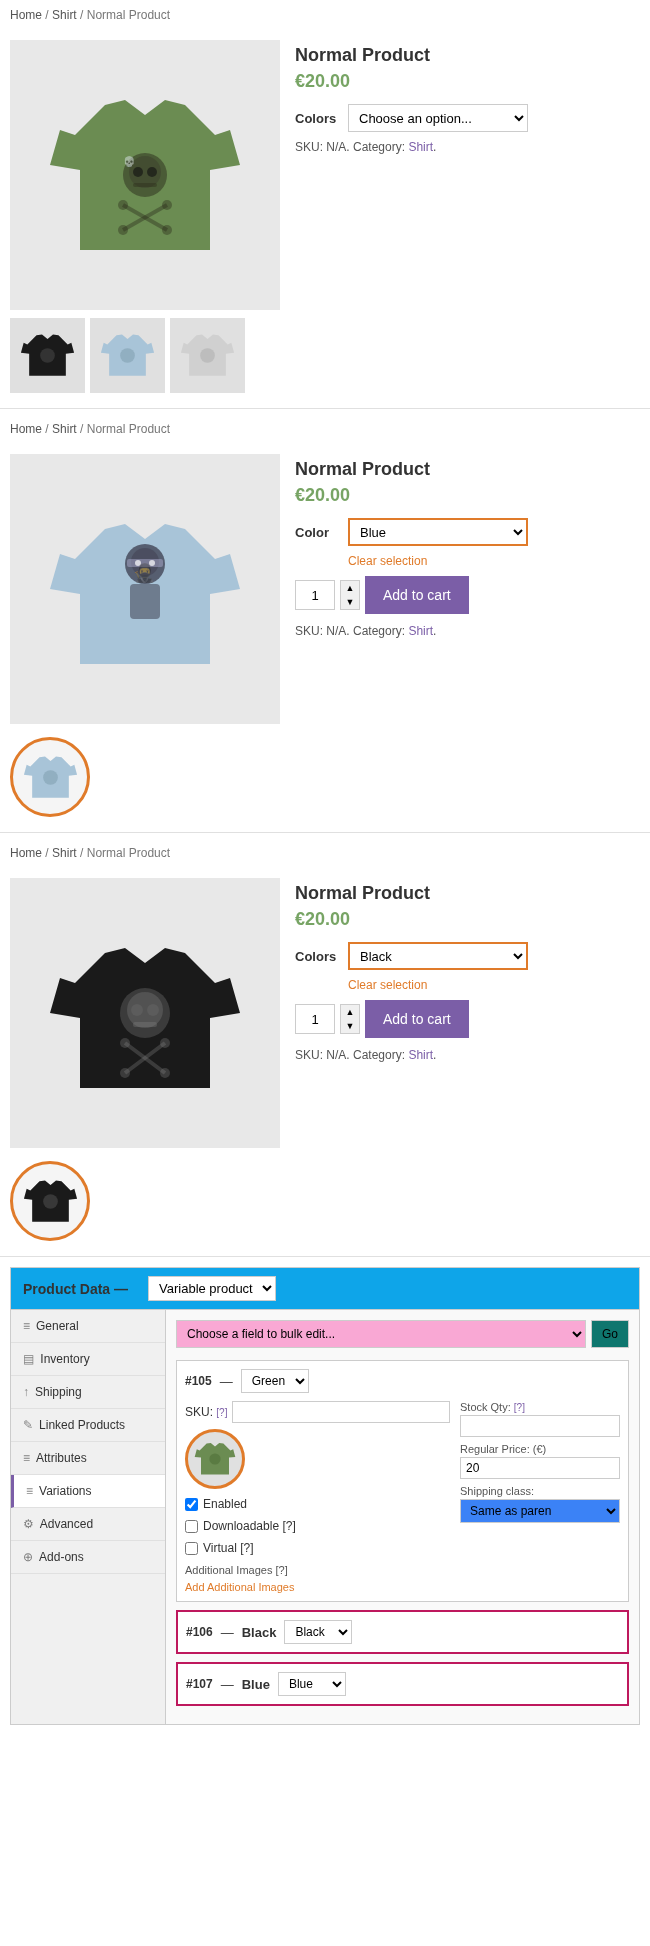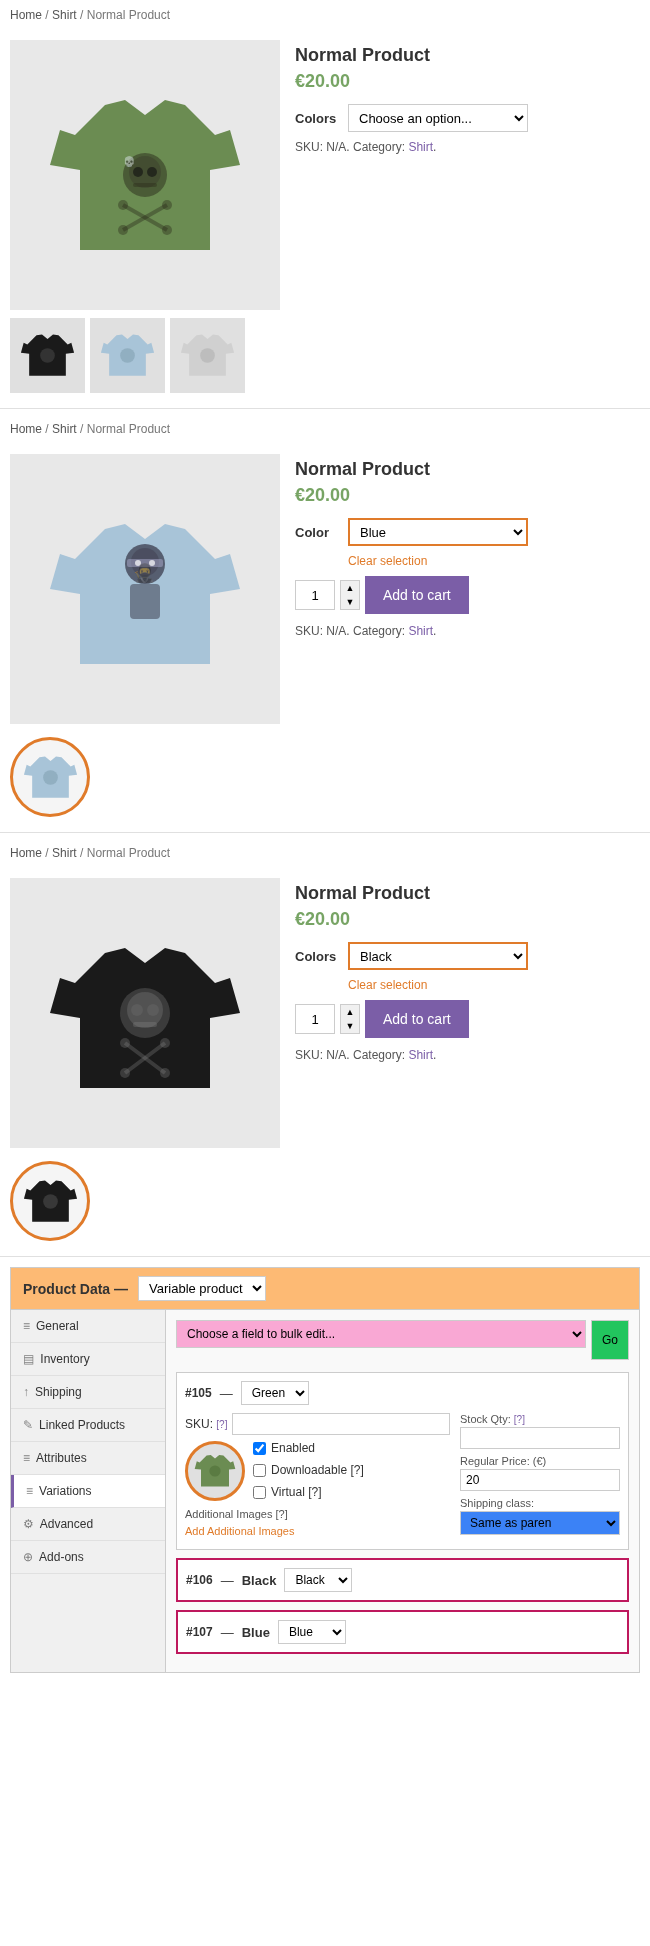--- a/index.html
+++ b/index.html
@@ -44,38 +44,38 @@
     
     .thumbnail-circle-wrapper { position: relative; display: inline-block; margin-top: 5px; }
     .circle-highlight { width: 80px; height: 80px; border: 3px solid #e07b2a; border-radius: 50%; display: flex; align-items: center; justify-content: center; background: #f5f5f5; overflow: hidden; }
     .circle-highlight svg { width: 55px; height: 55px; }
 
     
     .section-divider { height: 1px; background: #e0e0e0; margin: 5px 0; }
 
     
     .product-data-panel { border: 1px solid #ccc; margin: 10px; background: #f9f9f9; }
-    .product-data-header { display: flex; align-items: center; padding: 8px 12px; background: #fdba74; border-bottom: 1px solid #ccc; gap: 10px; }
+    .product-data-header { display: flex; align-items: center; padding: 8px 12px; background: #0ea5e9; border-bottom: 1px solid #ccc; gap: 20px; }
     .product-data-title { font-weight: bold; font-size: 14px; }
     .product-data-header select { border: 1px solid #ccc; padding: 3px 6px; font-size: 13px; background: #fff; }
     .product-data-body { display: flex; }
 
     
     .pd-sidebar { width: 155px; background: #f0f0f0; border-right: 1px solid #ccc; }
     .pd-sidebar-item { padding: 9px 12px; display: flex; align-items: center; gap: 6px; cursor: pointer; font-size: 12px; border-bottom: 1px solid #e0e0e0; color: #333; }
     .pd-sidebar-item.active { background: #fff; border-left: 3px solid #7b5ea7; }
     .sidebar-icon { font-size: 12px; opacity: 0.6; }
 
     
     .pd-main { flex: 1; padding: 10px; }
 
     
     .bulk-edit-row { display: flex; gap: 5px; margin-bottom: 12px; }
     .bulk-edit-select { flex: 1; border: 1px solid #ccc; padding: 4px 6px; font-size: 12px; background: #f9a8d4; height: 28px; }
-    .go-btn { background: #22c55e; border: 1px solid #ccc; padding: 4px 10px; font-size: 12px; cursor: pointer; height: 40px; }
+    .go-btn { background: #0f766e; border: 1px solid #ccc; padding: 4px 10px; font-size: 12px; cursor: pointer; height: 28px; }
 
     
     .variation-block { border: 1px solid #ccc; background: #fff; margin-bottom: 8px; padding: 8px; }
     .variation-header { display: flex; align-items: center; gap: 8px; margin-bottom: 8px; }
     .variation-id { font-weight: bold; font-size: 12px; }
     .variation-header select { border: 1px solid #ccc; padding: 3px 6px; font-size: 12px; background: #fff; }
 
     .variation-body { display: flex; gap: 10px; }
     .variation-left { flex: 1; }
     .variation-right { width: 160px; }
@@ -379,21 +379,21 @@
             <option>Blue</option>
           </select>
         </div>
         <div class="variation-body">
           <div class="variation-left">
             <div class="sku-row">
               <span class="sku-label">SKU: <span class="help-link">[?]</span></span>
               <input type="text" class="sku-input" style="">
             </div>
             <div class="additional-images-area">
-              <div style="display:flex; gap:8px; align-items:flex-start;">
+              <div style="display:flex; gap:8px; align-items:flex-start;flex-direction:column;">
                 <div class="circled-image-wrapper">
                   <div class="circled-image">
                     <svg viewBox="0 0 60 60" xmlns="http://www.w3.org/2000/svg">
                       <polygon class="tshirt-green" points="18,8 8,18 4,16 1,27 10,28 10,52 50,52 50,28 59,27 56,16 52,18 42,8 36,7 30,12 24,7"></polygon>
                       <ellipse cx="30" cy="30" rx="8" ry="8" fill="#4a6a32" opacity="0.5"></ellipse>
                     </svg>
                   </div>
                 </div>
                 <div style="display:flex; flex-direction:column; gap:4px;">
                   <div class="checkbox-row">

